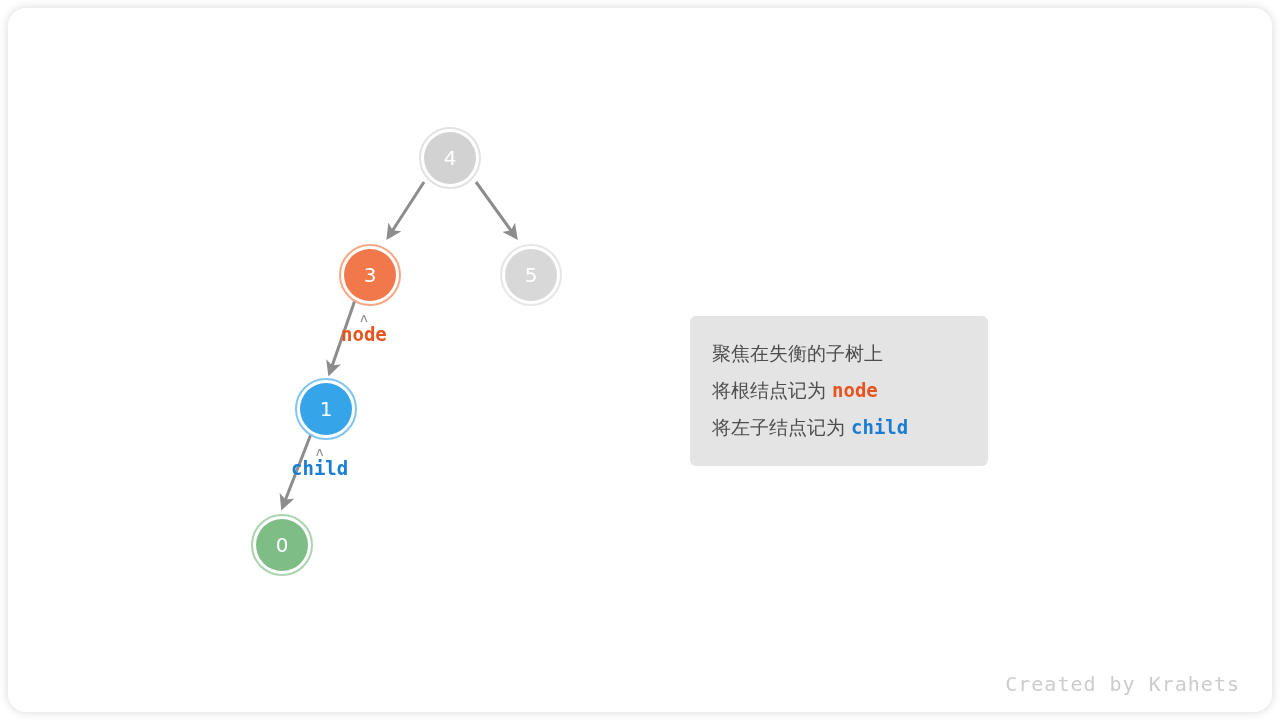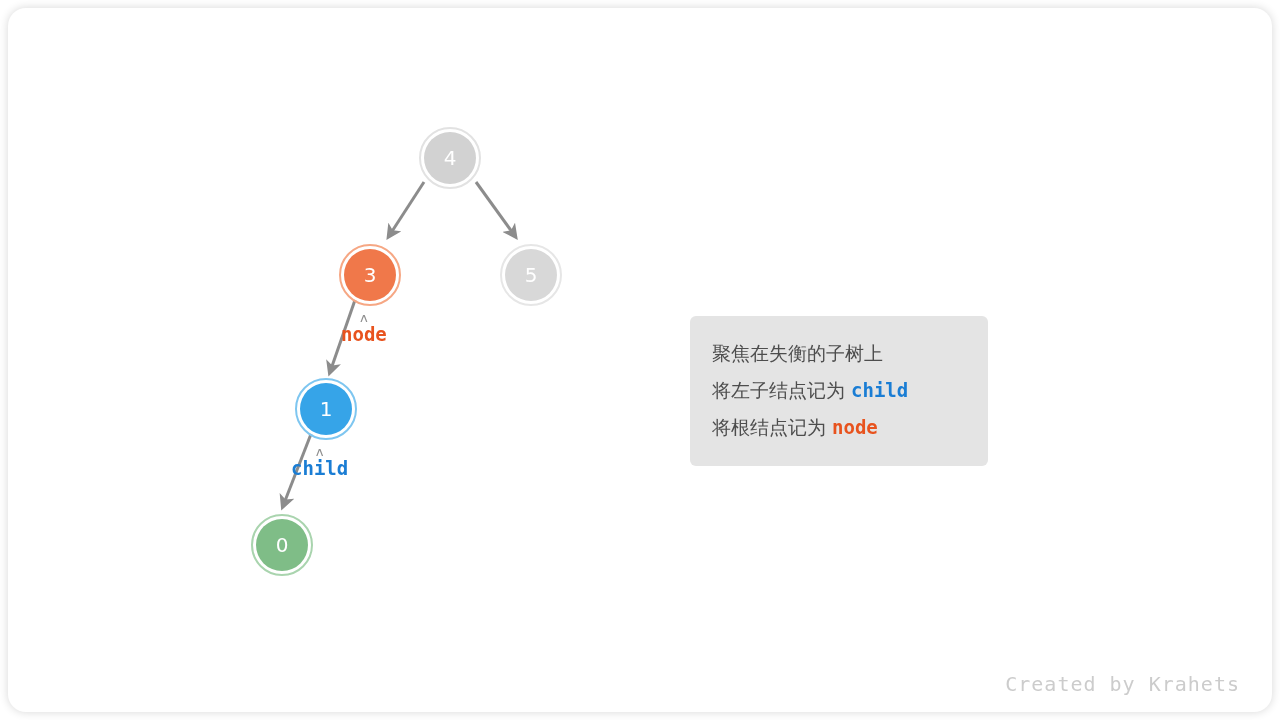--- a/index.html
+++ b/index.html
@@ -185,23 +185,23 @@
     <div class="ptr" style="left:291px; top:446px;">
       <span class="caret">ʌ</span>
       <span class="ptr-label" style="color:#1a7dd4;">child</span>
     </div>
 
     <div id="caption-box">
       <div class="cap-line">
         <span>聚焦在失衡的子树上</span>
       </div>
       <div class="cap-line">
+        <span>将根结点记为</span><span class="cap-code" style="color:#e8531e;">node</span>
+      </div>
+      <div class="cap-line">
         <span>将左子结点记为</span><span class="cap-code" style="color:#1a7dd4;">child</span>
       </div>
-      <div class="cap-line">
-        <span>将根结点记为</span><span class="cap-code" style="color:#e8531e;">node</span>
-      </div>
     </div>
 
     <div id="credit">Created by Krahets</div>
 
   </div>
 </div>
 
 </body></html>

